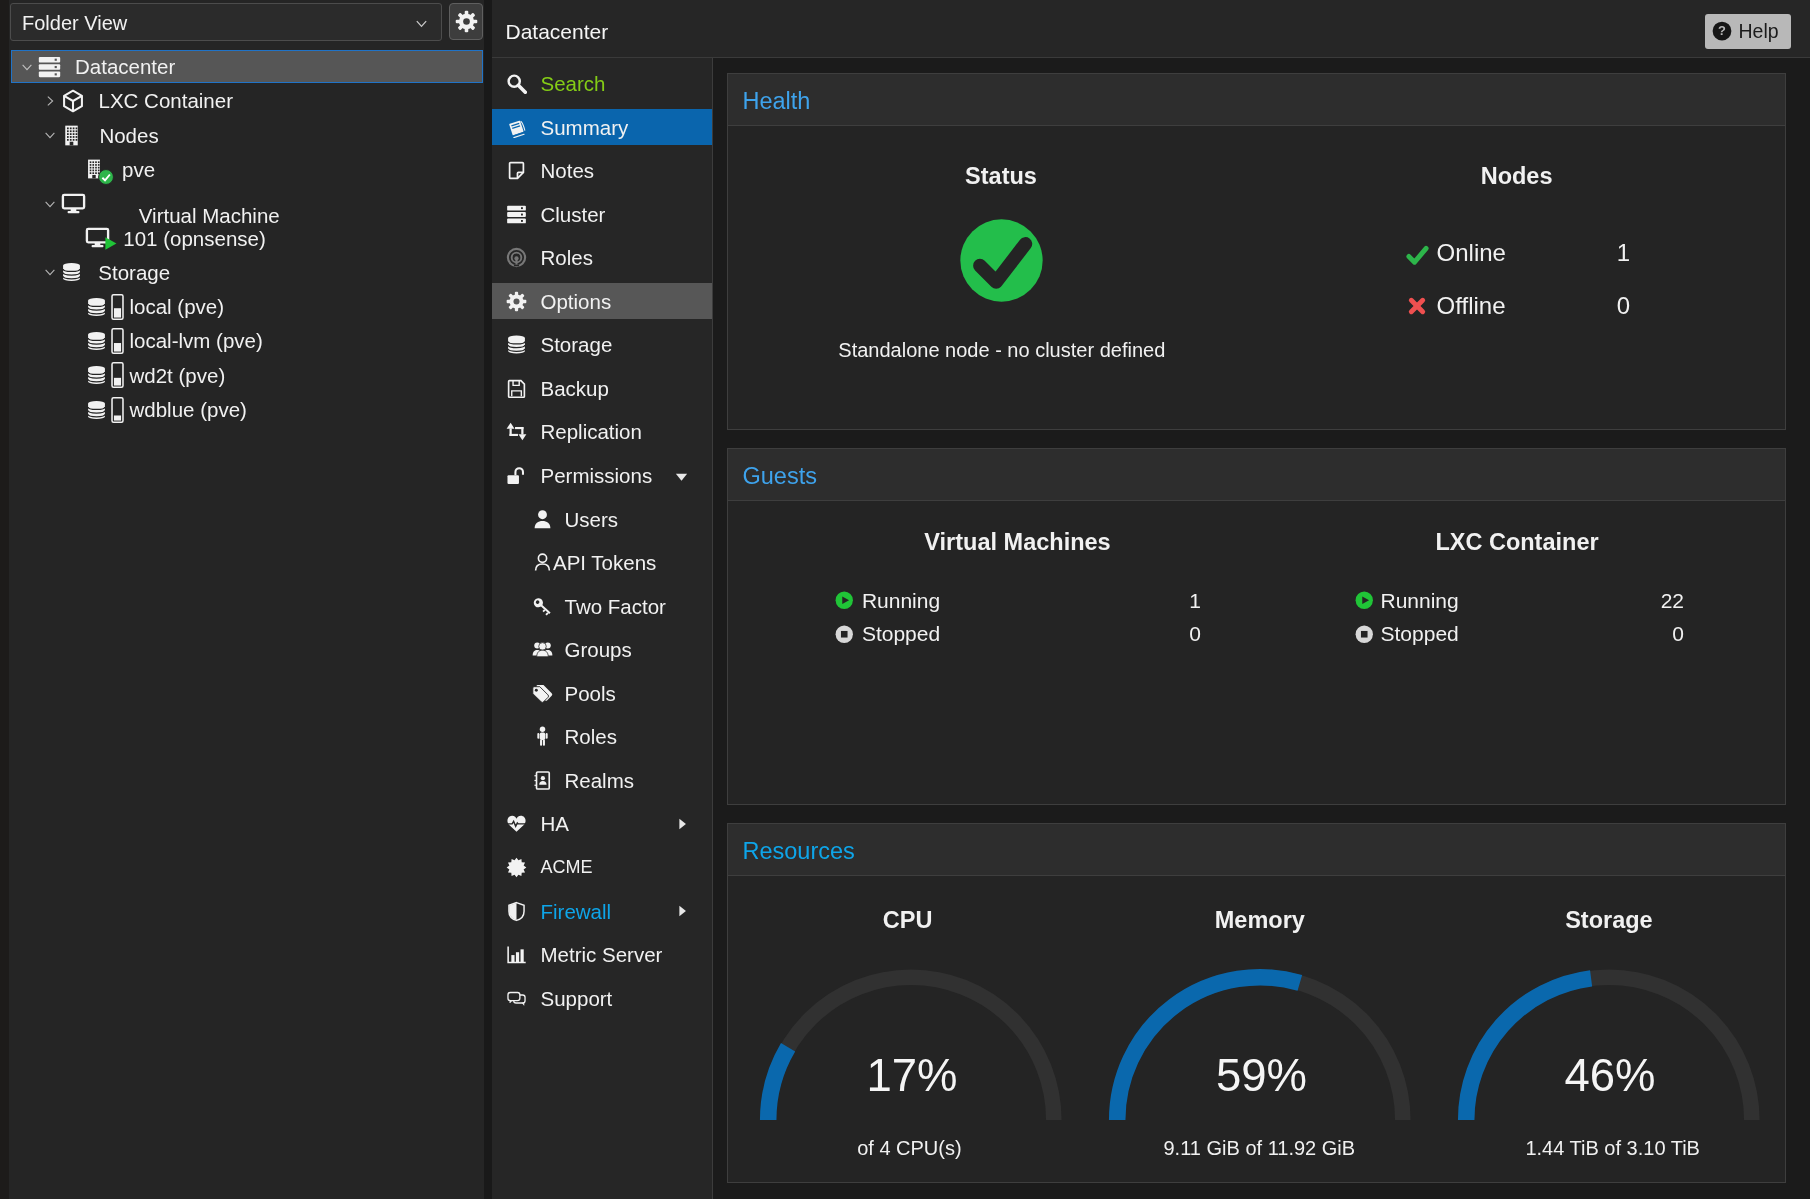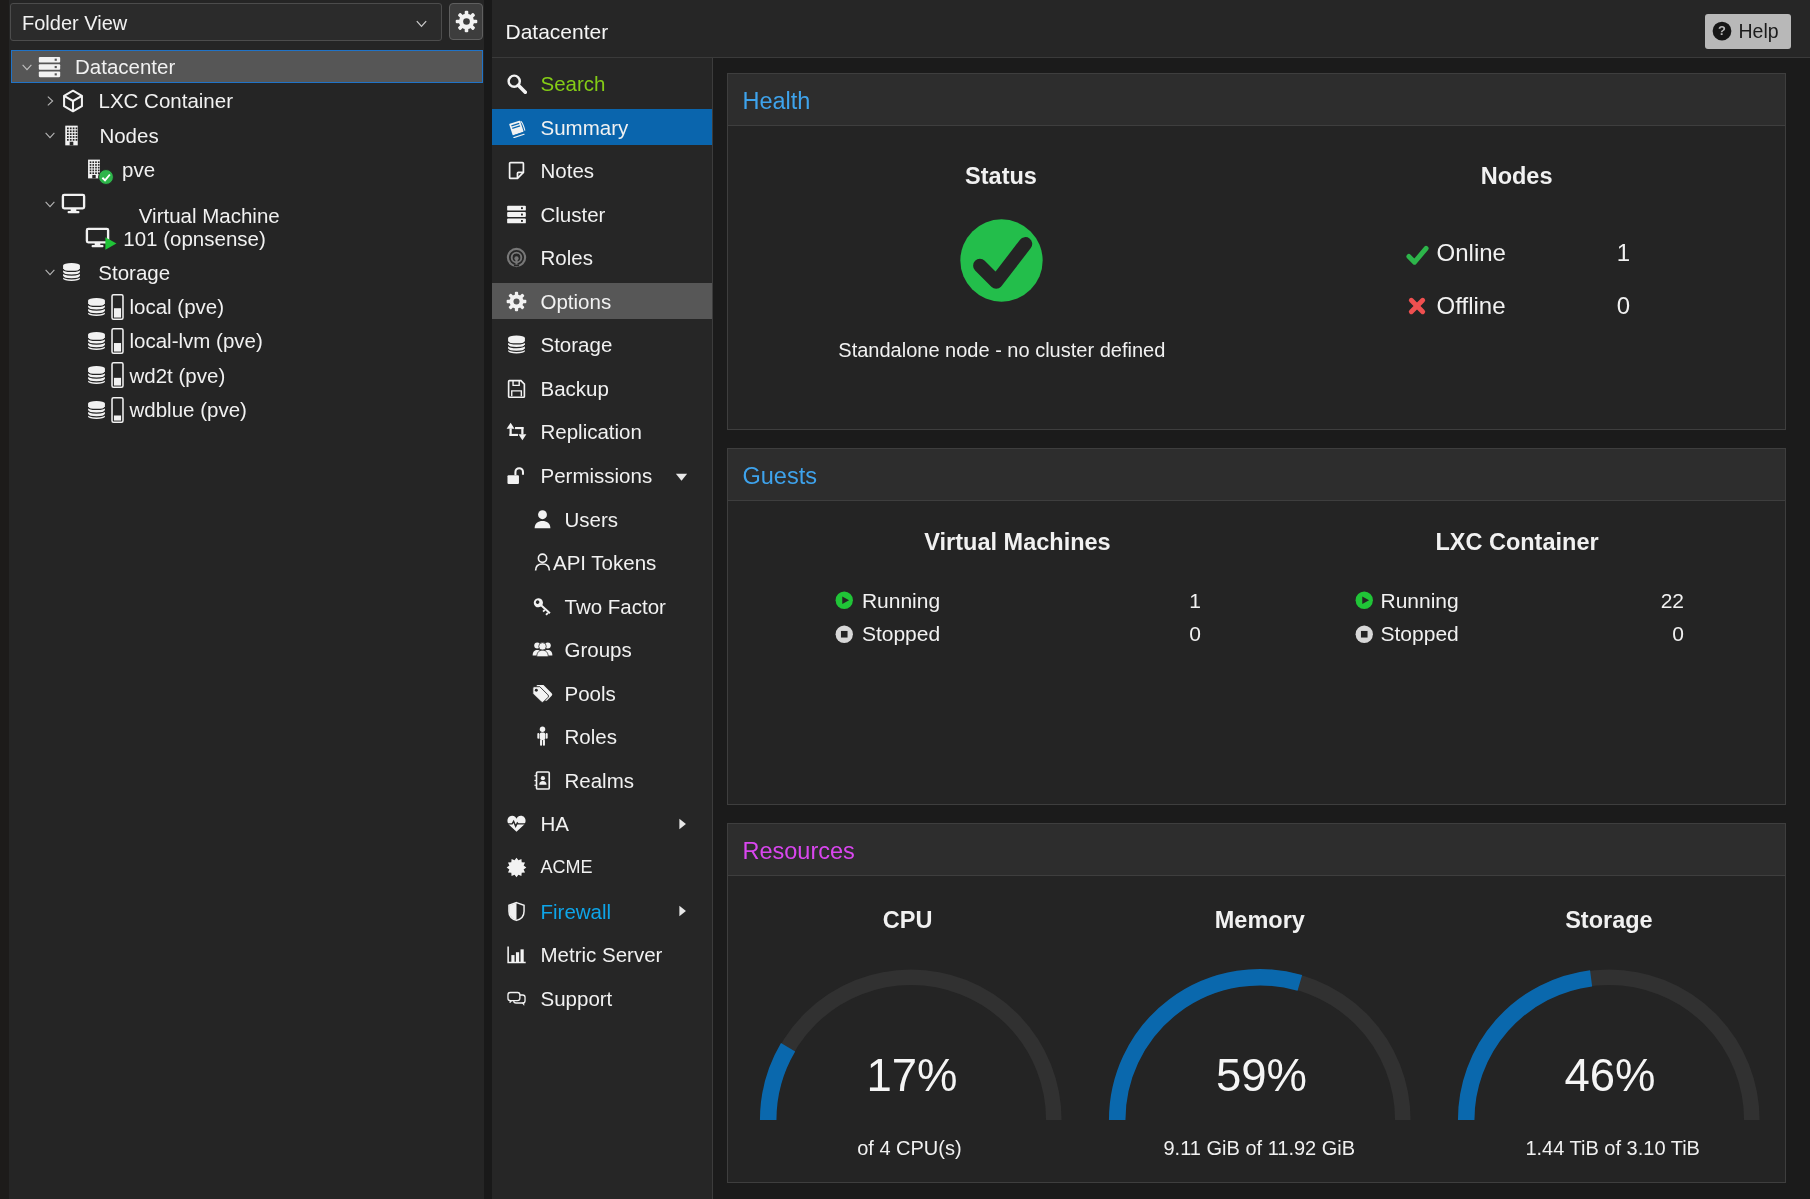--- a/index.html
+++ b/index.html
@@ -475,21 +475,21 @@
     </svg>
   </div>
 <div style="position:absolute;left:727px;top:72.7px;width:1059px;height:357.5px;background:#242424;border:1px solid #3e3e3e;box-sizing:border-box;"></div>
 <div style="position:absolute;left:728px;top:73.7px;width:1057px;height:52px;background:#2d2d2d;border-bottom:1px solid #3e3e3e;box-sizing:border-box;"></div>
 <div style="position:absolute;left:742.5px;top:84.5px;height:33px;line-height:33px;font-size:23.5px;color:#3ea3ec;font-weight:normal;text-align:left;white-space:nowrap;">Health</div>
 <div style="position:absolute;left:727px;top:447.9px;width:1059px;height:357.5px;background:#242424;border:1px solid #3e3e3e;box-sizing:border-box;"></div>
 <div style="position:absolute;left:728px;top:448.9px;width:1057px;height:52px;background:#2d2d2d;border-bottom:1px solid #3e3e3e;box-sizing:border-box;"></div>
 <div style="position:absolute;left:742.5px;top:459.7px;height:33px;line-height:33px;font-size:23.5px;color:#3ea3ec;font-weight:normal;text-align:left;white-space:nowrap;">Guests</div>
 <div style="position:absolute;left:727px;top:823.1px;width:1059px;height:360px;background:#242424;border:1px solid #3e3e3e;box-sizing:border-box;"></div>
 <div style="position:absolute;left:728px;top:824.1px;width:1057px;height:52px;background:#2d2d2d;border-bottom:1px solid #3e3e3e;box-sizing:border-box;"></div>
-<div style="position:absolute;left:742.5px;top:834.9px;height:33px;line-height:33px;font-size:23.5px;color:#d946ef;font-weight:normal;text-align:left;white-space:nowrap;">Resources</div>
+<div style="position:absolute;left:742.5px;top:834.9px;height:33px;line-height:33px;font-size:23.5px;color:#0ea5e9;font-weight:normal;text-align:left;white-space:nowrap;">Resources</div>
 <div style="position:absolute;left:601px;width:800px;top:160.0px;height:33px;line-height:33px;font-size:23.5px;color:#f1f1f1;font-weight:bold;text-align:center;white-space:nowrap;">Status</div>
 <div style="position:absolute;left:1116.6px;width:800px;top:160.0px;height:33px;line-height:33px;font-size:23.5px;color:#f1f1f1;font-weight:bold;text-align:center;white-space:nowrap;">Nodes</div>
 <div style="position:absolute;left:958.5px;top:218.0px;width:85px;height:85px;">
     <svg width="85" height="85" viewBox="0 0 512 512">
       <circle cx="256" cy="256" r="248" fill="#23be4b"></circle>
       <path d="M126 287 L224 385 L400 156" fill="none" stroke="#242424" stroke-width="82" stroke-linecap="round" stroke-linejoin="round"></path>
     </svg>
   </div>
 <div style="position:absolute;left:601.8px;width:800px;top:336.0px;height:28px;line-height:28px;font-size:20px;color:#f1f1f1;font-weight:normal;text-align:center;white-space:nowrap;">Standalone node - no cluster defined</div>
 <div style="position:absolute;left:1405.5px;top:243.0px;width:23px;height:23px;">

